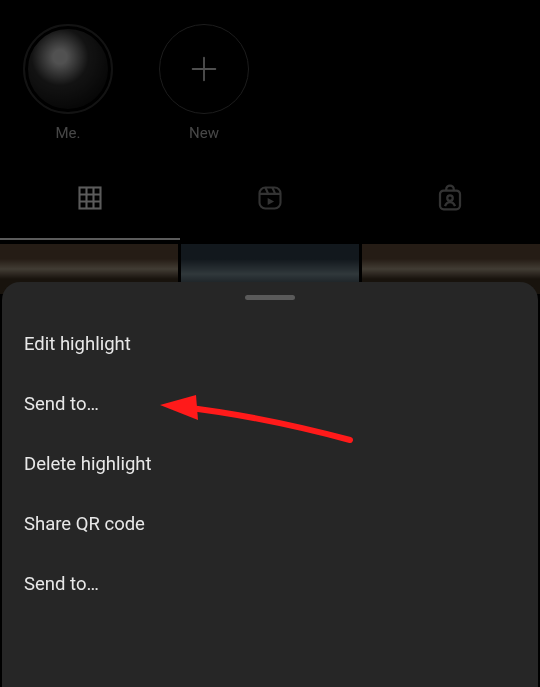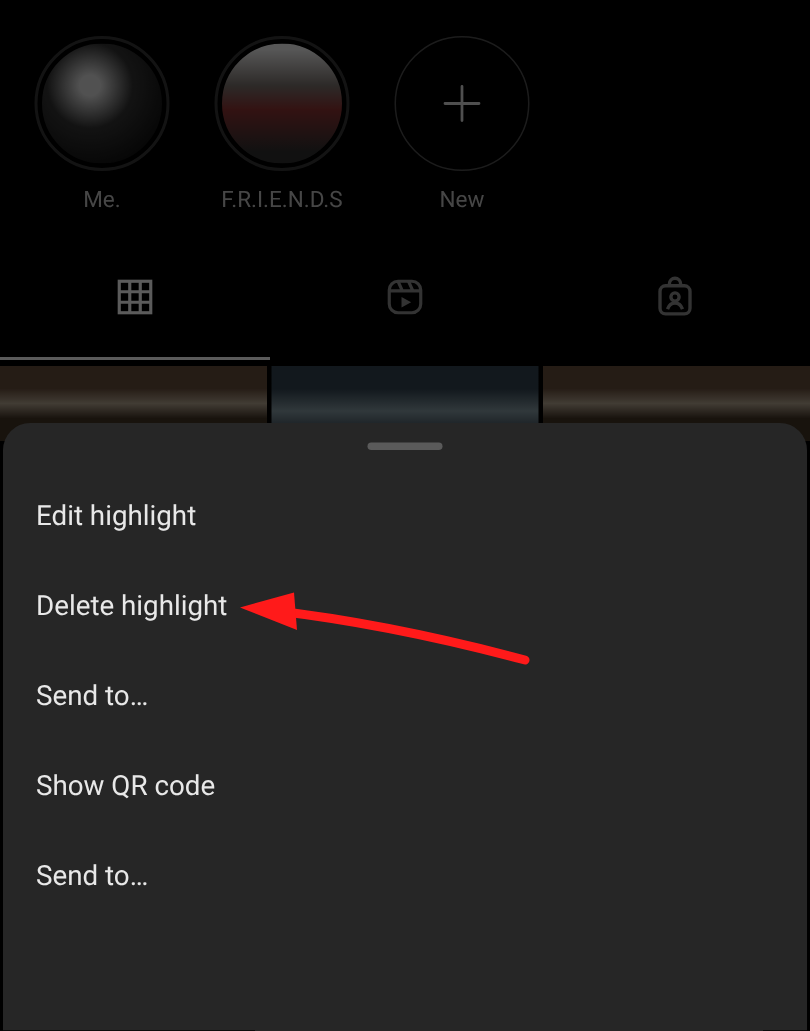--- a/index.html
+++ b/index.html
@@ -1,21 +1,21 @@
 <!DOCTYPE html>
 <html><head>
 <meta charset="utf-8">
 <style>
   * { margin: 0; padding: 0; box-sizing: border-box; }
   html, body { width: 540px; height: 687px; background: #000; font-family: -apple-system, Roboto, "Segoe UI", Arial, sans-serif; overflow: hidden; color: #e6e6e6; }
 
   .root { position: relative; width: 540px; height: 687px; background: #000; }
 
   
-  .highlights { display: flex; gap: 0; padding: 24px 8px 0 8px; align-items: flex-end; }
+  .highlights { display: flex; gap: 16px; padding: 24px 8px 0 8px; align-items: flex-end; }
   .hl { width: 120px; display: flex; flex-direction: column; align-items: center; }
   .hl-circle-outer { width: 90px; height: 90px; border-radius: 50%; border: 2px solid #2f2f2f; display: flex; align-items: center; justify-content: center; }
   .hl-circle-inner { width: 84px; height: 84px; border-radius: 50%; border: 2px solid #000; overflow: hidden; display: flex; align-items: center; justify-content: center; }
   .hl-label { margin-top: 10px; font-size: 15px; color: #a8a8a8; }
 
   
   .thumb-me { background: radial-gradient(circle at 40% 35%, #c0c0c0 10%, #2e2e2e 40%, #0e0e0e 80%); }
   .thumb-friends { background: linear-gradient(180deg,#cfcfcf 5%,#6b6460 35%,#7a2d2d 55%,#2a2a2a 90%); }
   .thumb-explore { background: radial-gradient(circle at 50% 50%, #b4826c 15%, #6b4a39 40%, #3a2b23 80%); }
 
@@ -53,26 +53,20 @@
 
   <div class="highlights">
 
     <div class="hl">
       <div class="hl-circle-outer">
         <div class="hl-circle-inner thumb-me"></div>
       </div>
       <div class="hl-label">Me.</div>
     </div>
 
-    <div class="hl">
-      <div class="hl-circle-outer">
-        <div class="hl-circle-inner thumb-friends"></div>
-      </div>
-      <div class="hl-label">F.R.I.E.N.D.S</div>
-    </div>
 
 
     <div class="hl">
       <div class="hl-new-circle">
         <svg width="34" height="34" viewBox="0 0 24 24" stroke="#bdbdbd" stroke-width="1.3" fill="none" stroke-linecap="round">
             <path d="M12 4v16M4 12h16"></path>
           </svg>
       </div>
       <div class="hl-label">New</div>
     </div>
@@ -120,23 +114,23 @@
         <div class="p3"></div>
       </div>
   </div>
 
   <div class="dim"></div>
 
   <div class="sheet">
     <div class="grabber"></div>
 
     <div class="sheet-item">Edit highlight</div>
+    <div class="sheet-item">Send to…</div>
     <div class="sheet-item">Delete highlight</div>
-    <div class="sheet-item">Send to…</div>
-    <div class="sheet-item">Show QR code</div>
+    <div class="sheet-item">Share QR code</div>
     <div class="sheet-item">Send to…</div>
   </div>
 
   <svg class="arrow-wrap" width="540" height="687">
     <defs></defs>
     <path d="M350 440 Q260 416 182 407" stroke="#ff1a1a" stroke-width="6" fill="none" stroke-linecap="round"></path>
     <polygon points="160,405 196,395 198,420" fill="#ff1a1a"></polygon>
   </svg>
 
 </div>

